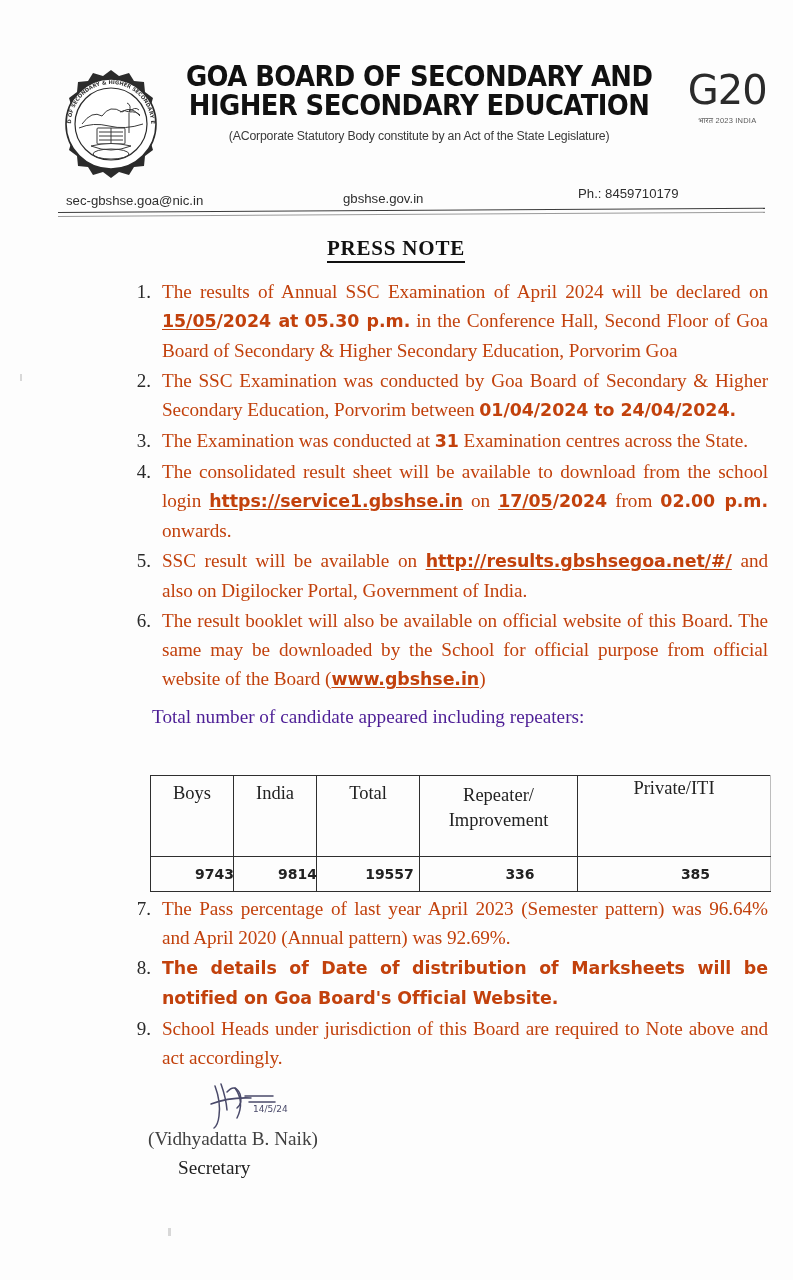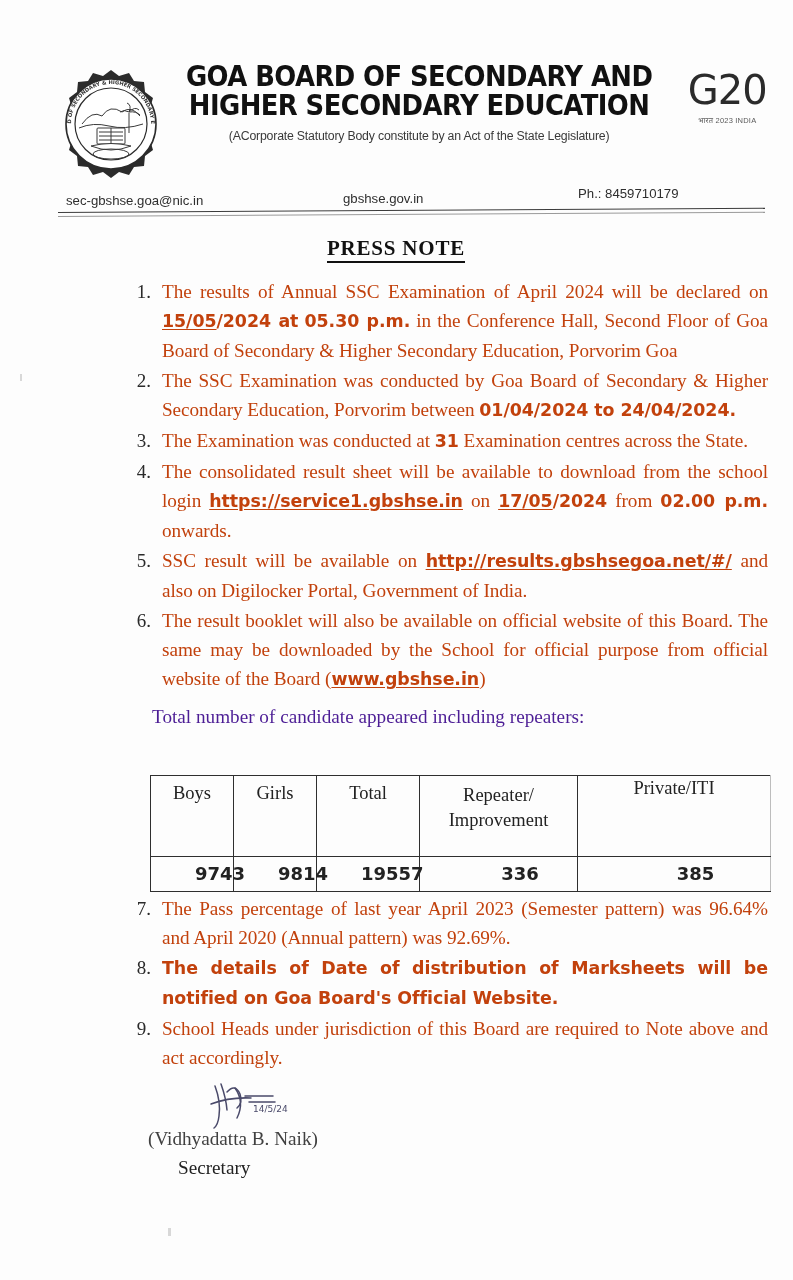--- a/index.html
+++ b/index.html
@@ -186,21 +186,21 @@
     color: #222;
     text-align: center;
     vertical-align: top;
     padding-top: 7px;
   }
   .tbl tr.head td { height: 72px; }
   .tbl tr.data td {
     height: 33px;
     font-family: "DejaVu Sans", sans-serif;
     font-weight: 700;
-    font-size: 18px;
+    font-size: 14px;
     vertical-align: middle;
     padding-top: 0;
     padding-left: 44px;
   }
   .tbl td.c1 { width: 80px; }
   .tbl td.c2 { width: 80px; }
   .tbl td.c3 { width: 100px; }
   .tbl td.c4 { width: 155px; }
   .tbl td.c5 { width: 190px; border-right-color: #bdbdbd; }
   .tbl tr.head td.c5 { padding-top: 2px; }
@@ -328,21 +328,21 @@
         <div class="li-txt"><span>School Heads under jurisdiction of this Board are required to Note above and act accordingly.</span></div>
       </div>
     </div>
 
   <div class="total-line">Total number of candidate appeared including repeaters:</div>
 
   <table class="tbl">
     <tbody>
       <tr class="head">
         <td class="c1"><span>Boys</span></td>
-        <td class="c2"><span>Girls</span></td>
+        <td class="c2"><span>India</span></td>
         <td class="c3"><span>Total</span></td>
         <td class="c4">
           <div class="hdr-2line">
             <div>Repeater/</div>
             <div>Improvement</div>
           </div>
         </td>
         <td class="c5"><span>Private/ITI</span></td>
       </tr>
       <tr class="data">

